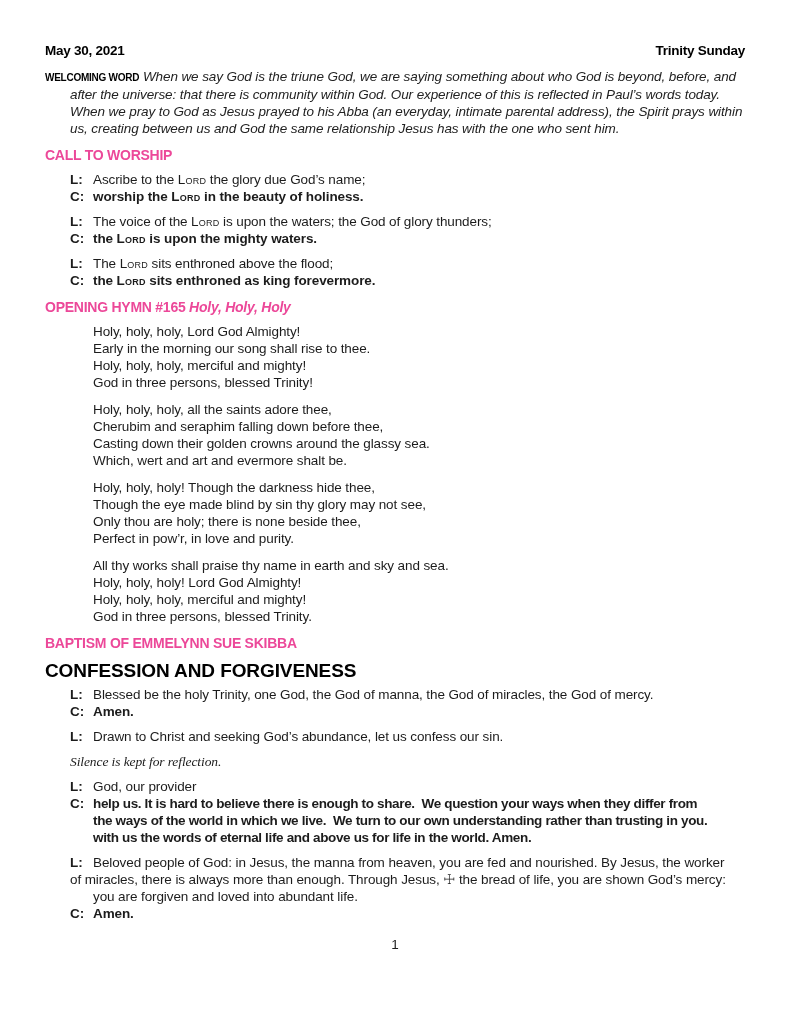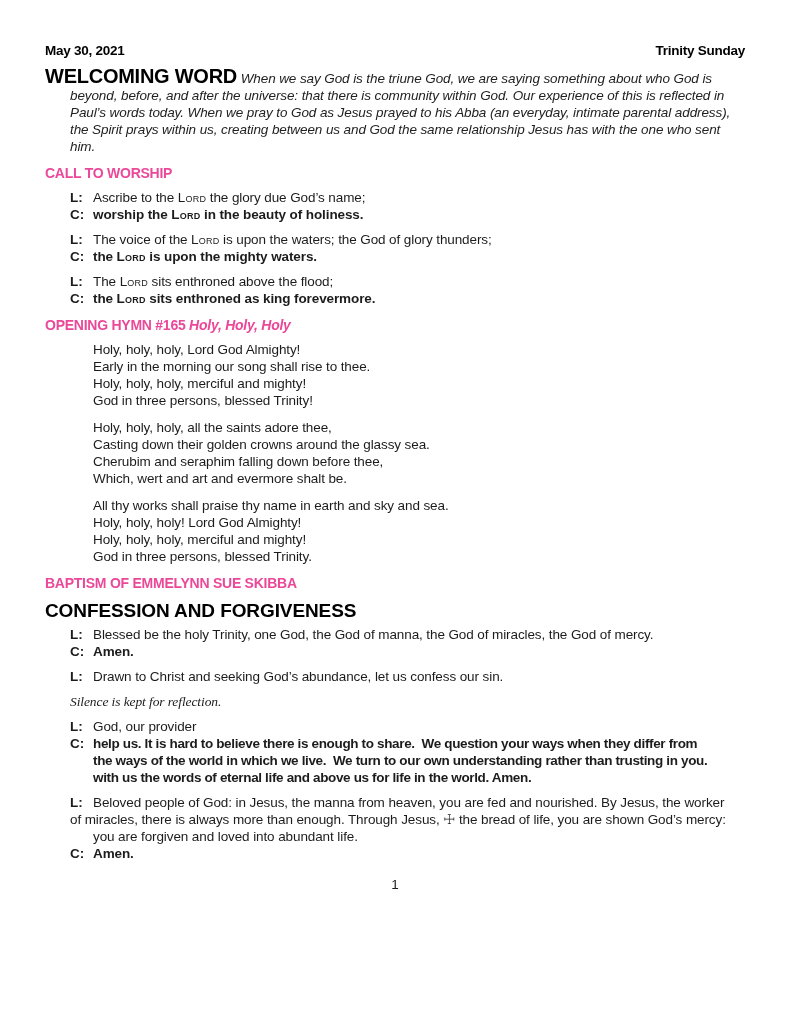--- a/index.html
+++ b/index.html
@@ -39,21 +39,21 @@
     color: #000;
     letter-spacing: -0.1px;
     font-size: 19px;
     margin: 10px 0 7px 0;
   }
   .welcome {
     margin: 0;
     padding-left: 25px;
     text-indent: -25px;
   }
-  .welcome .lead-label { font-size: 20px; }
+  .welcome .lead-label { font-size: 10px; }
   .welcome i { color: #222; }
   .pair { margin-bottom: 8px; }
   .vline {
     position: relative;
     padding-left: 48px;
   }
   .spk {
     position: absolute;
     left: 25px;
     top: 0;
@@ -110,25 +110,31 @@
 
   <div class="verse">
     <div>Holy, holy, holy, Lord God Almighty!</div>
     <div>Early in the morning our song shall rise to thee.</div>
     <div>Holy, holy, holy, merciful and mighty!</div>
     <div>God in three persons, blessed Trinity!</div>
   </div>
 
   <div class="verse">
     <div>Holy, holy, holy, all the saints adore thee,</div>
+    <div>Cherubim and seraphim falling down before thee,</div>
     <div>Casting down their golden crowns around the glassy sea.</div>
-    <div>Cherubim and seraphim falling down before thee,</div>
     <div>Which, wert and art and evermore shalt be.</div>
   </div>
 
+  <div class="verse">
+    <div>Holy, holy, holy! Though the darkness hide thee,</div>
+    <div>Though the eye made blind by sin thy glory may not see,</div>
+    <div>Only thou are holy; there is none beside thee,</div>
+    <div>Perfect in pow’r, in love and purity.</div>
+  </div>
 
   <div class="verse">
     <div>All thy works shall praise thy name in earth and sky and sea.</div>
     <div>Holy, holy, holy! Lord God Almighty!</div>
     <div>Holy, holy, holy, merciful and mighty!</div>
     <div>God in three persons, blessed Trinity.</div>
   </div>
 
   <div class="heading">BAPTISM OF EMMELYNN SUE SKIBBA</div>
 

